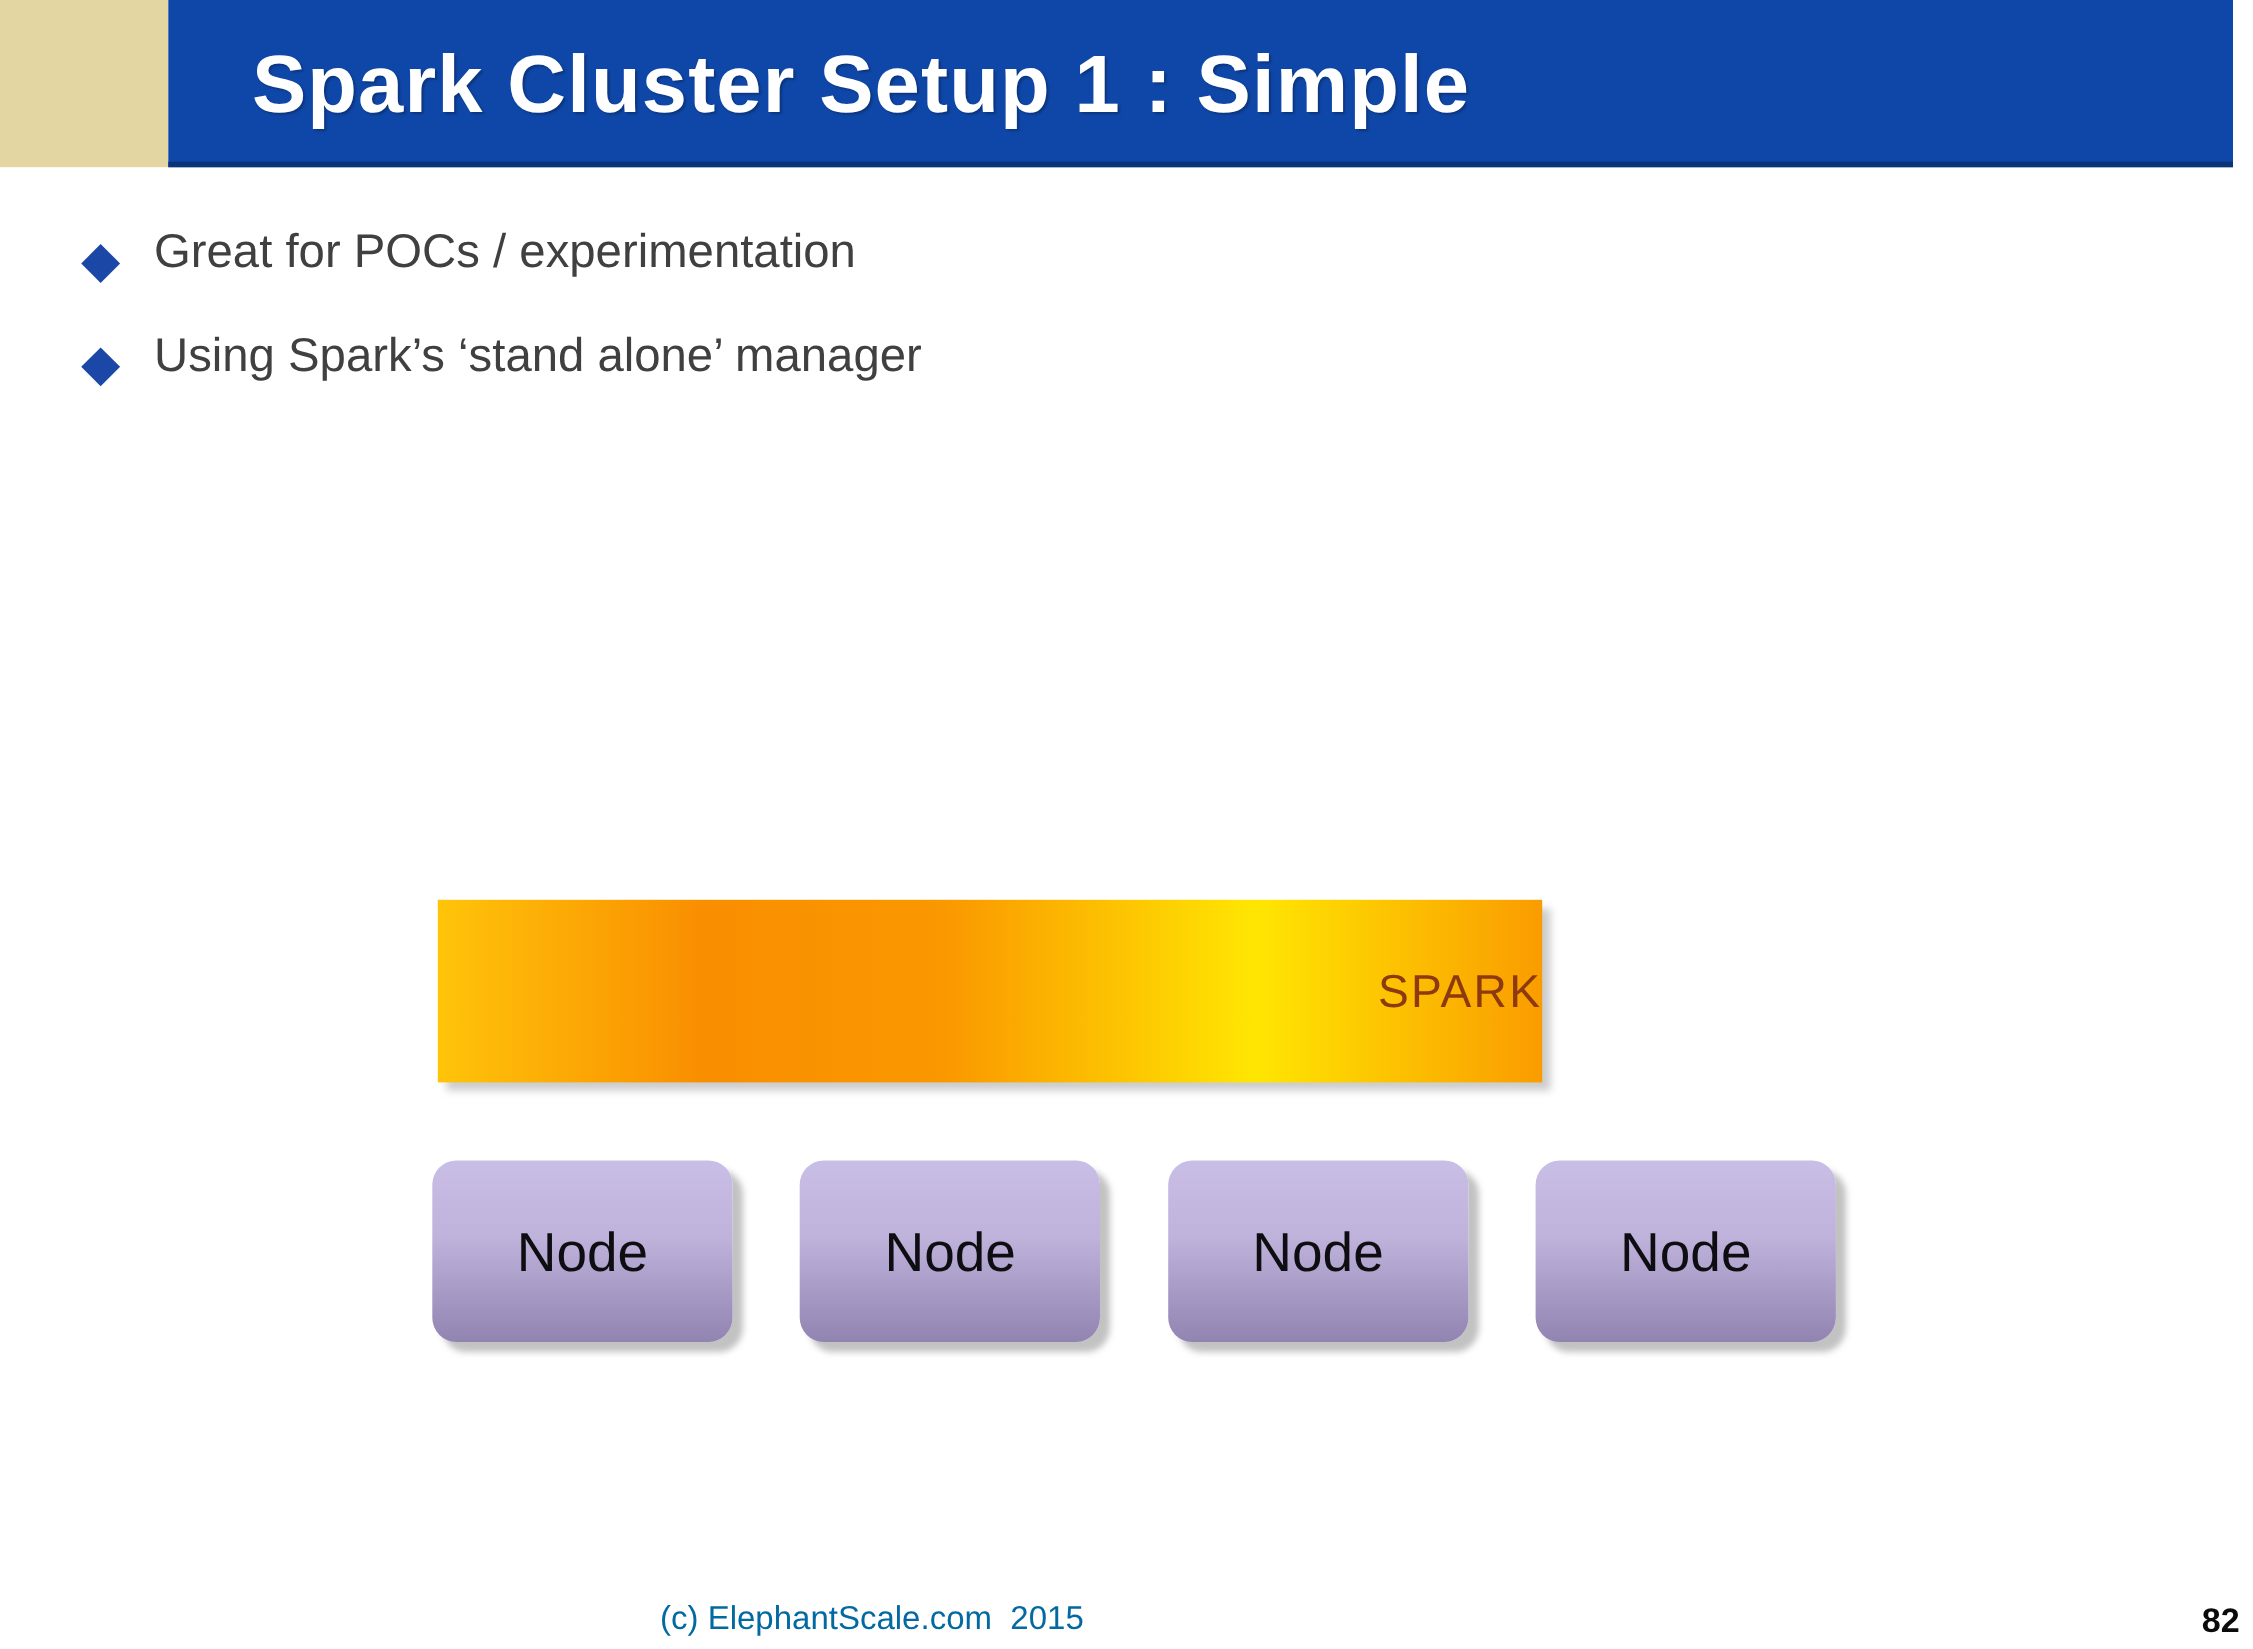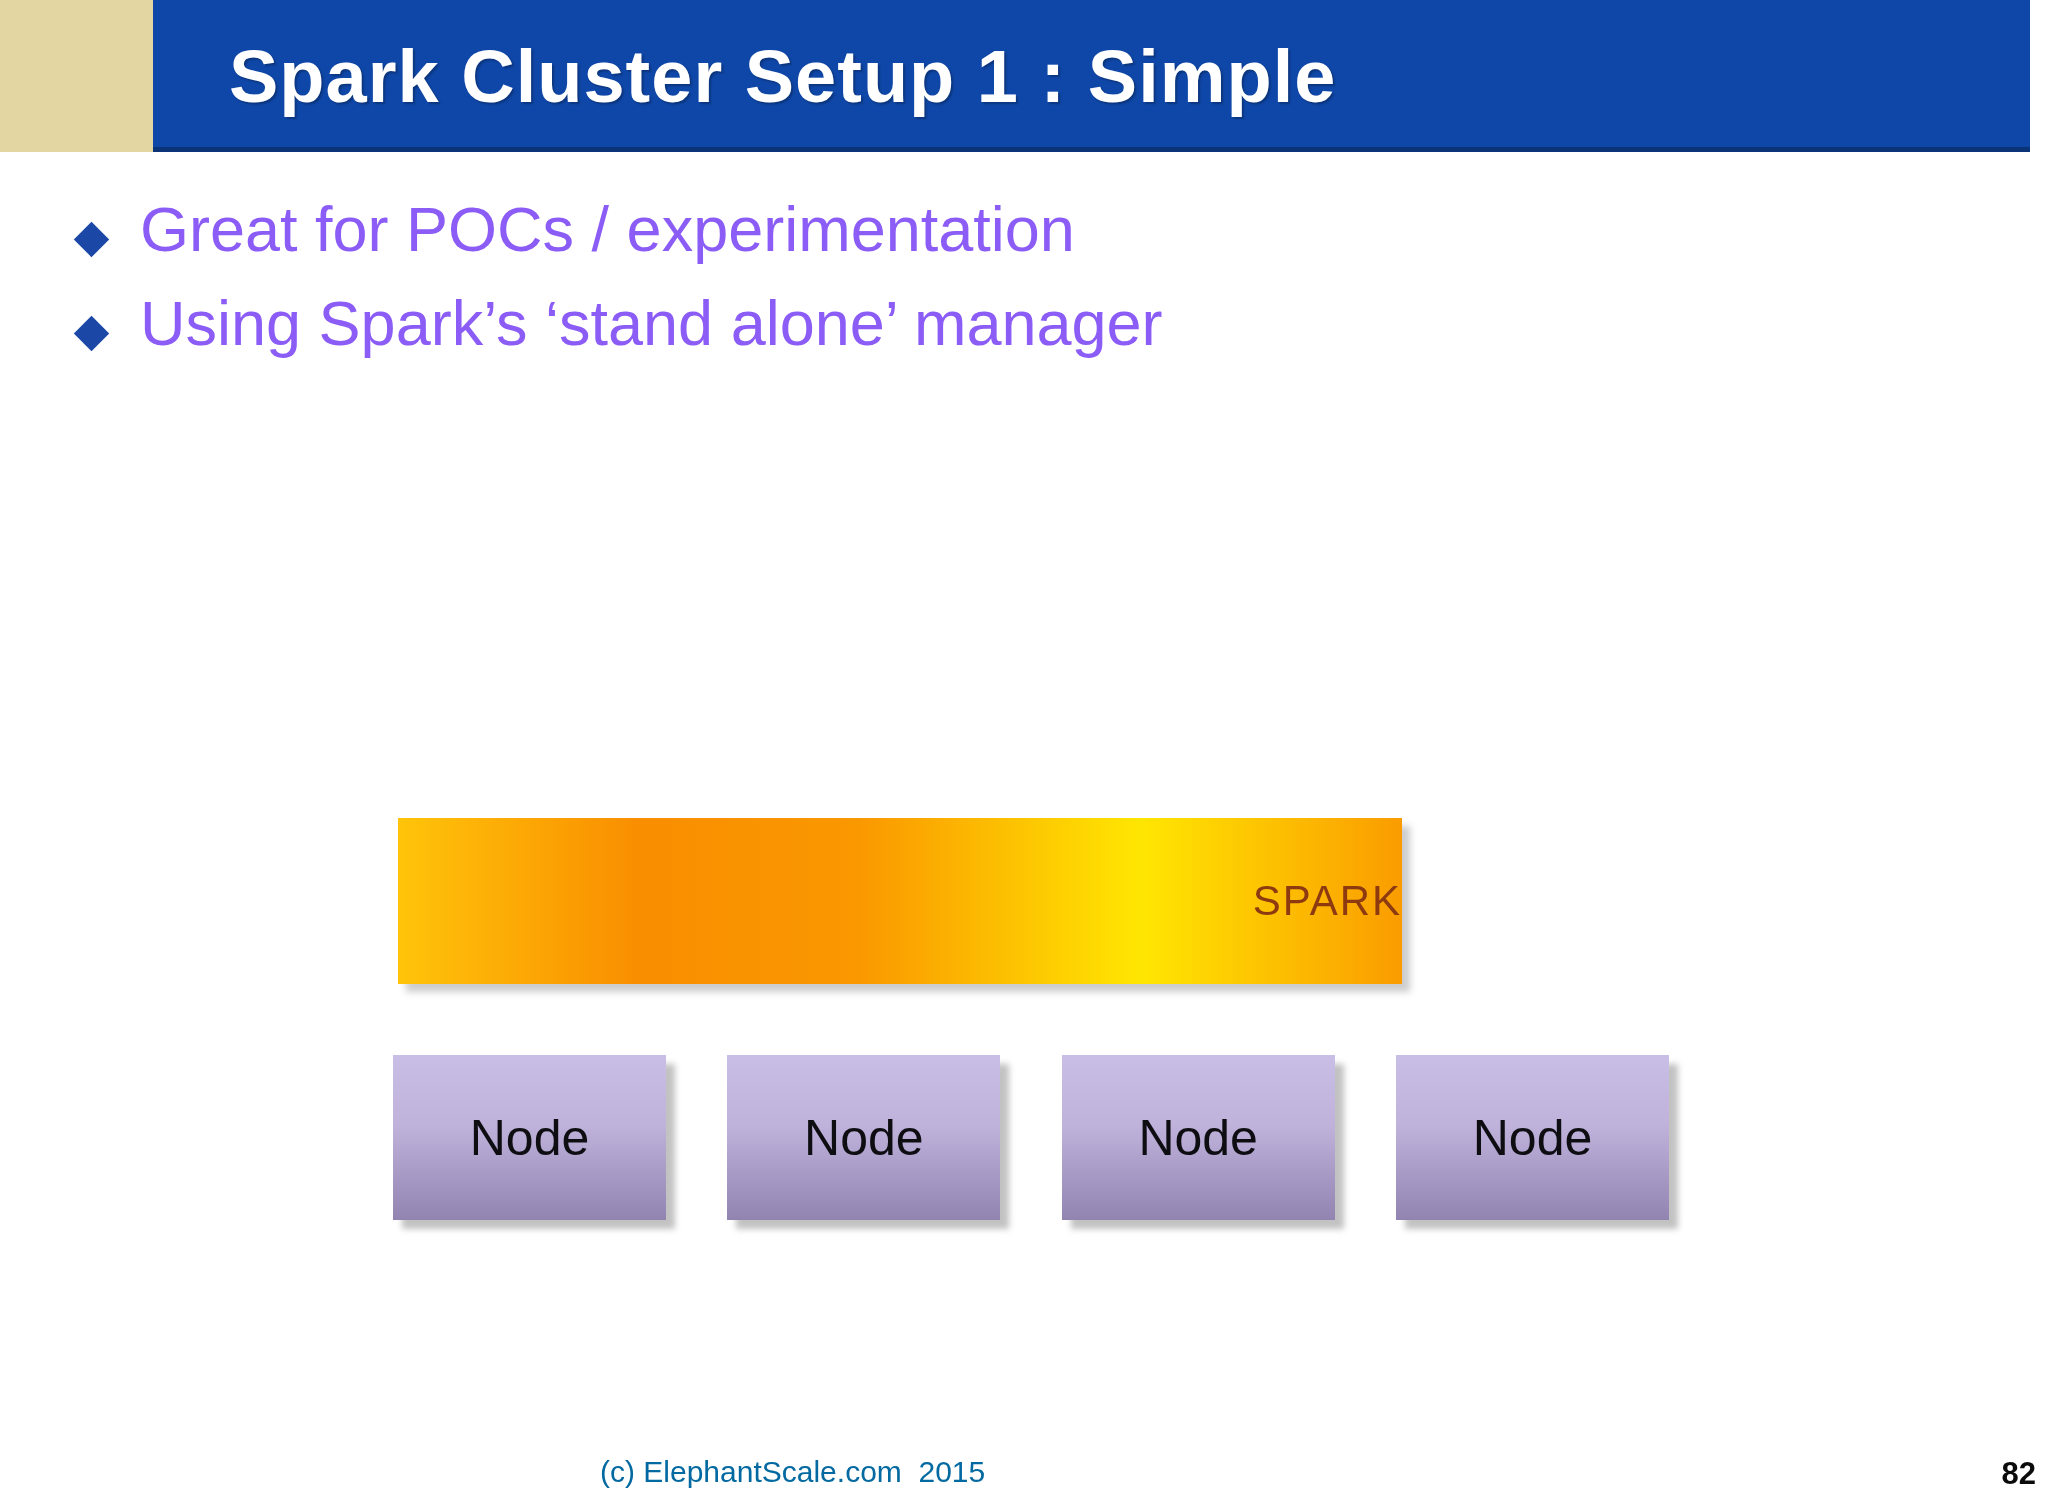--- a/index.html
+++ b/index.html
@@ -65,23 +65,23 @@
   .bullet-diamond {
     flex: 0 0 auto;
     width: 25px;
     height: 25px;
     margin-top: 29px;
     margin-right: 36px;
     background: #1B48A6;
     transform: rotate(45deg);
   }
   .bullet-text {
-    font-size: 63px;
+    font-size: 43px;
     line-height: 63px;
-    color: #8b5cf6;
+    color: #404040;
     white-space: nowrap;
   }
 
   
   .spark-bar {
     position: absolute;
     left: 398px;
     top: 818px;
     width: 1004px;
     height: 166px;
@@ -115,20 +115,21 @@
     width: 273px;
     height: 165px;
     background: linear-gradient(180deg,
       #C9BEE5 0%,
       #BFB2DB 42%,
       #9184B1 100%);
     box-shadow: 9px 9px 6px rgba(120,120,120,0.45);
     display: flex;
     align-items: center;
     justify-content: center;
+    border-radius: 22px;
   }
   .node-label {
     font-size: 50px;
     color: #0e0e12;
   }
 
   
   .footer-text {
     position: absolute;
     left: 600px;

